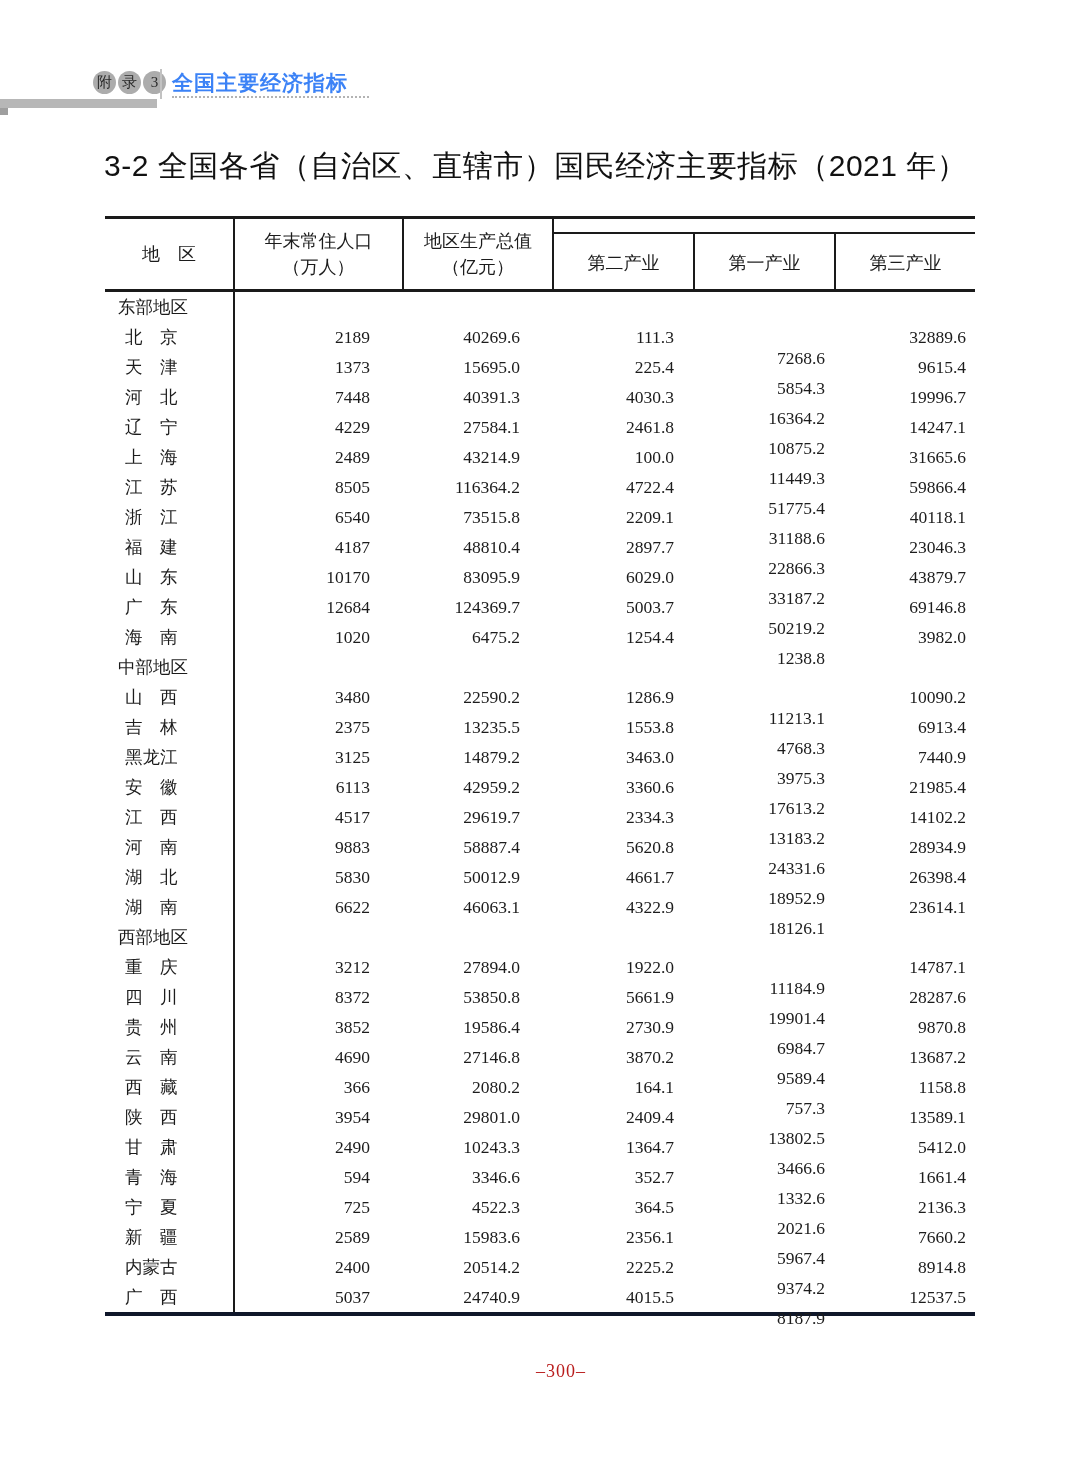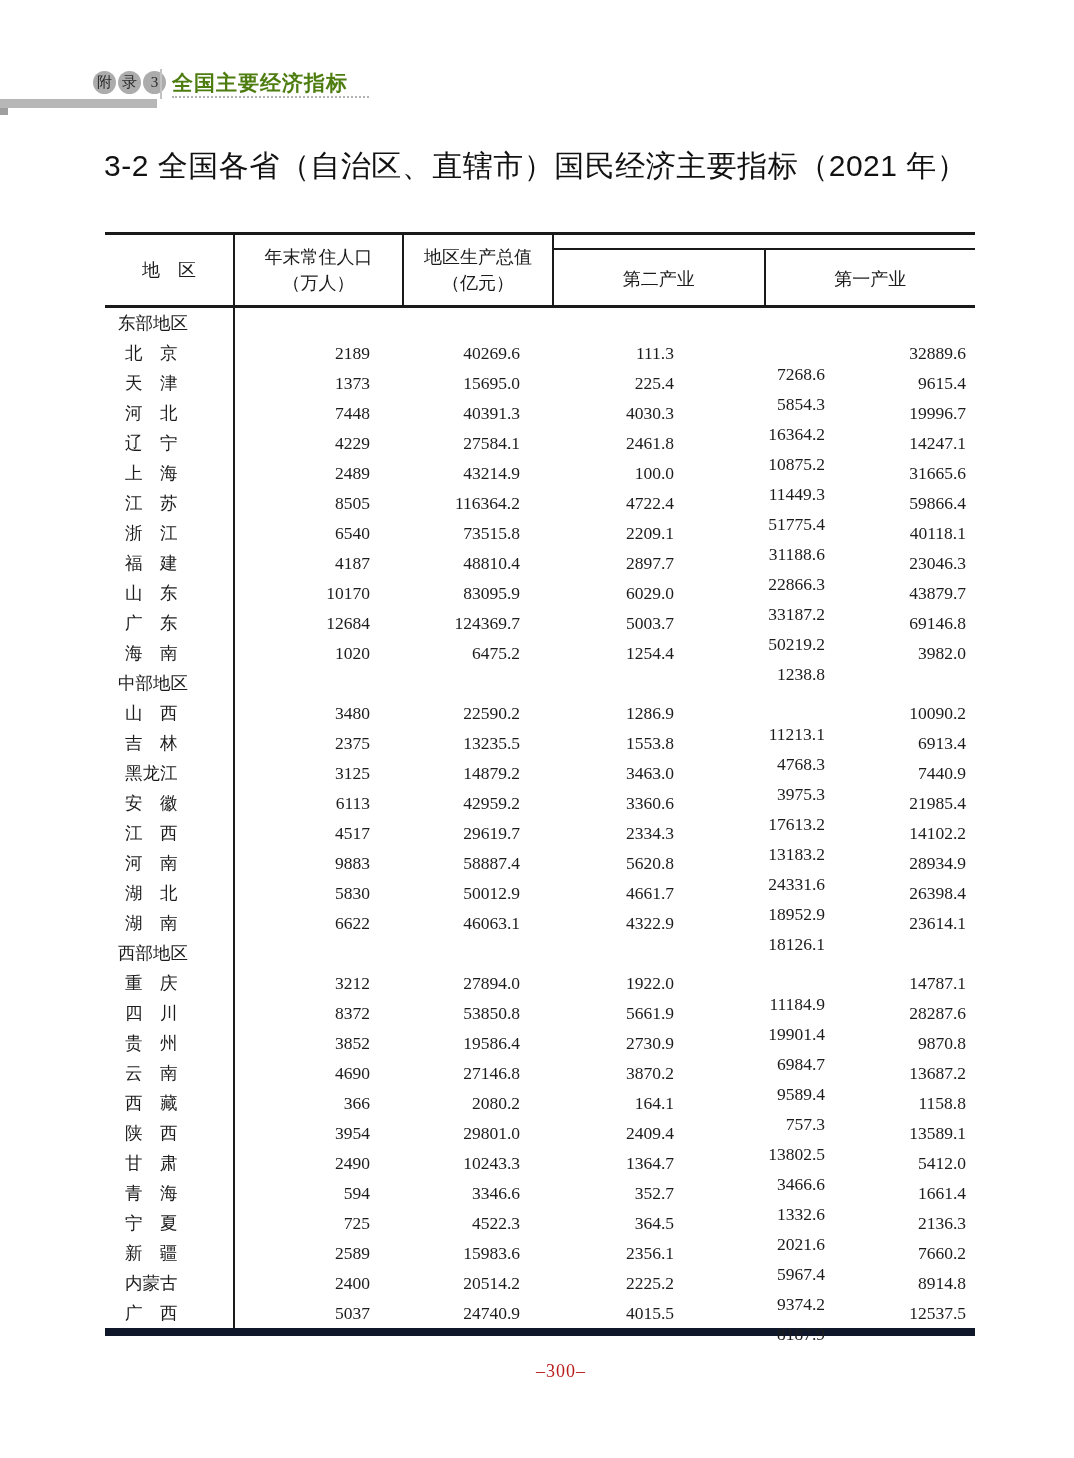--- a/index.html
+++ b/index.html
@@ -33,42 +33,42 @@
     display: flex; align-items: center; justify-content: center;
     font-size: 15px; font-family: "Liberation Serif", "DejaVu Serif", serif;
   }
   .head-divider {
     position: absolute; left: 160px; top: 69px;
     width: 2px; height: 30px; background: #c2c2c2;
   }
   .section-title {
     position: absolute; left: 172px; top: 69px;
     font-family: "Liberation Sans", sans-serif;
-    font-weight: bold; font-size: 21px; color: #4d7c0f;
+    font-weight: bold; font-size: 21px; color: #3b82f6;
     letter-spacing: 1px;
   }
   .dotted-underline {
     position: absolute; left: 172px; top: 96px;
     width: 197px; height: 0;
     border-bottom: 2px dotted #b3b3b3;
   }
 
   
   .doc-title {
     position: absolute; left: 104px; top: 146px;
     font-family: "Liberation Sans", sans-serif;
     font-weight: normal; font-size: 30px; color: #111111;
     white-space: nowrap; letter-spacing: 0.5px;
   }
 
   
   .stat-table {
-    position: absolute; left: 105px; top: 232px; width: 870px;
+    position: absolute; left: 105px; top: 216px; width: 870px;
     border-top: 3px solid #1a1a1a;
-    border-bottom: 8px solid #0f172a;
+    border-bottom: 4px solid #0f172a;
   }
   .thead {
     display: flex; height: 73px;
     border-bottom: 3px solid #1a1a1a;
     font-family: "Liberation Sans", sans-serif;
     font-size: 18px; color: #1c1c1c;
   }
   .h-region {
     width: 130px; border-right: 2px solid #1a1a1a;
     display: flex; align-items: center; justify-content: center;
@@ -146,20 +146,21 @@
         <span>（万人）</span>
       </div>
       <div class="h-gdp h-two-line">
         <span>地区生产总值</span>
         <span>（亿元）</span>
       </div>
       <div class="h-industries">
         <div class="ind-box">
           <div class="ind-cell">第二产业</div>
           <div class="ind-cell">第一产业</div>
+          <div class="ind-cell">第三产业</div>
         </div>
       </div>
     </div>
     <div class="tbody">
         <div class="trow group">
           <div class="c-label">东部地区</div>
         </div>
         <div class="trow">
           <div class="c-label">北　京</div>
           <div class="c-num c0">2189</div>

